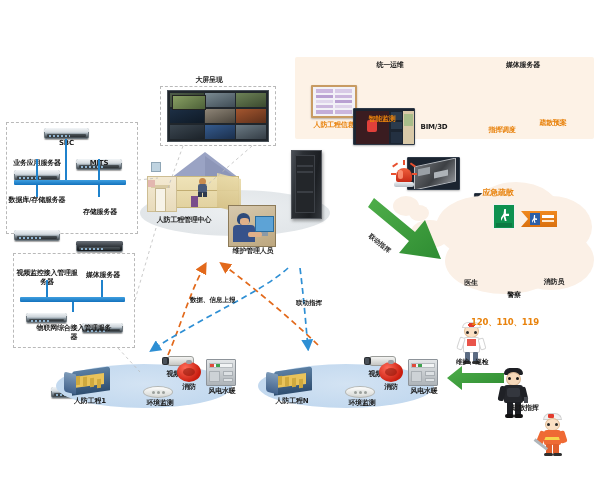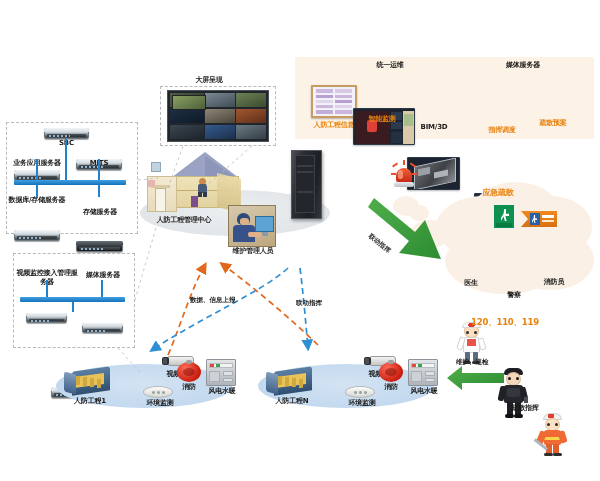--- a/index.html
+++ b/index.html
@@ -203,20 +203,21 @@
   <div class="abs netbar" style="left:20px;top:297px;width:105px;"></div>
   <div class="abs netline" style="left:46px;top:280px;height:17px;"></div>
   <div class="abs netline" style="left:101px;top:280px;height:17px;"></div>
   <div class="abs netline" style="left:72px;top:302px;height:10px;"></div>
 
   <div class="abs srv" style="left:51px;top:312px;width:44px;height:11px;">
     <div class="body"></div>
       <div class="top"></div>
       <div class="face"></div>
   </div>
+  <div class="abs lbl wrap" style="left:34px;top:324px;width:80px;">物联网综合接入管理服务器</div>
 
   <div class="abs lbl" style="left:173px;top:76px;width:72px;">大屏呈现</div>
   <div class="abs dashbox" style="left:160px;top:86px;width:116px;height:60px;"></div>
   <div class="abs" style="left:167px;top:90px;width:102px;height:52px;background:#20262c;
        border:1px solid #4a5259;">
     <div class="abs" style="inset:2px;display:grid;grid-template-columns:1.15fr 1fr 1fr;
          grid-template-rows:1fr 1fr 1fr;gap:1.5px;">
       <div style="background:linear-gradient(145deg,#4e5d49,#2e3a2a);"></div>
       <div style="background:linear-gradient(160deg,#7b8b93,#3f4c55);"></div>
       <div style="background:linear-gradient(160deg,#6d8257,#3b4a2f);"></div>

